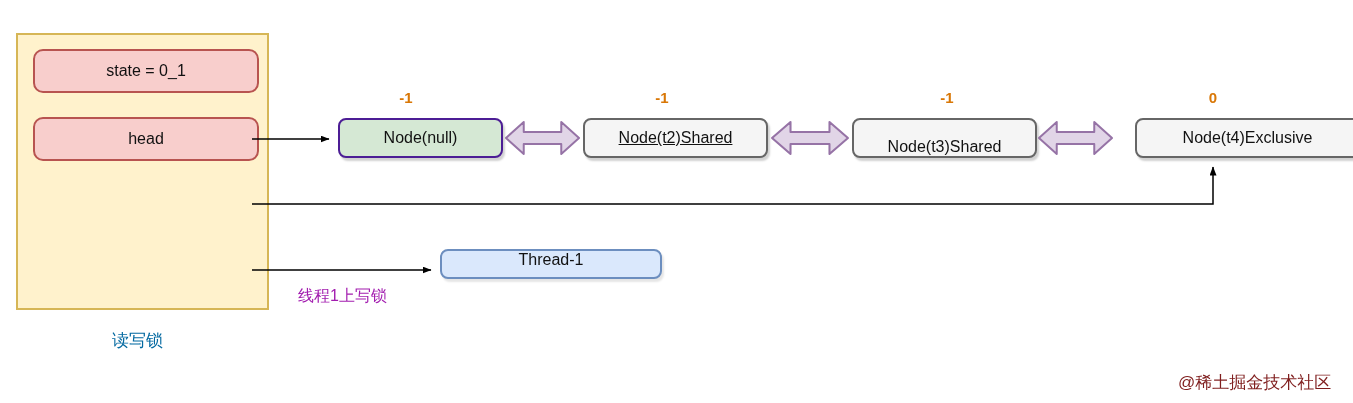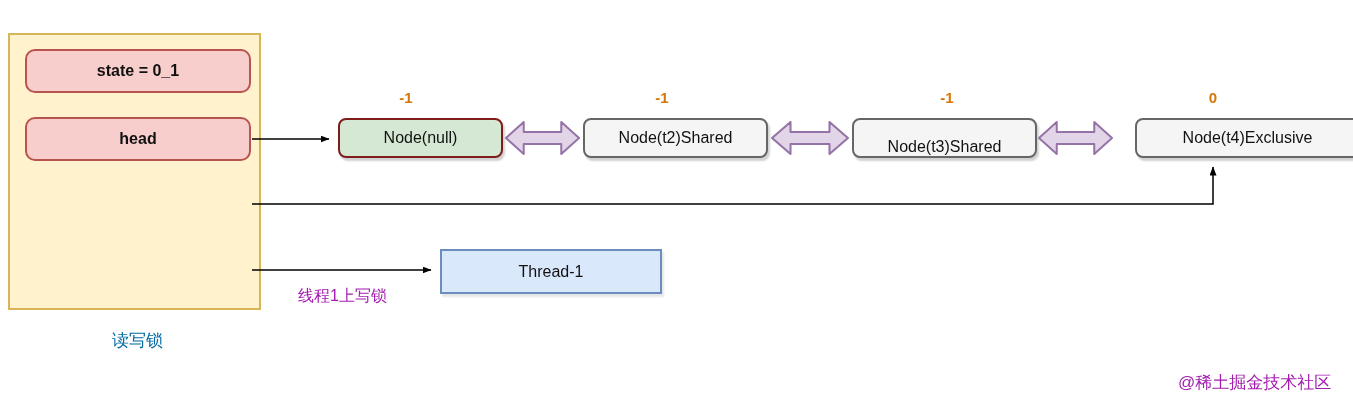--- a/index.html
+++ b/index.html
@@ -2,63 +2,63 @@
 <html><head>
 <meta charset="utf-8">
 <style>
   html,body{margin:0;padding:0;background:#ffffff;}
   .canvas{
     position:relative;width:1353px;height:403px;background:#ffffff;overflow:hidden;
     font-family:"Liberation Sans","DejaVu Sans",sans-serif;color:#1a1a1a;
   }
   
   .aqs-container{
-    position:absolute;left:8px;top:33px;width:253px;height:277px;
-    background:#FFF2CC;border:2px solid #D6B656;box-sizing:border-box;z-index:1;font-weight:bold;
+    position:absolute;left:16px;top:33px;width:253px;height:277px;
+    background:#FFF2CC;border:2px solid #D6B656;box-sizing:border-box;z-index:1;
   }
   .aqs-field{
     position:absolute;left:15px;width:226px;height:44px;box-sizing:border-box;
     background:#F8CECC;border:2px solid #B85450;border-radius:10px;
     display:flex;align-items:center;justify-content:center;
     font-size:16px;color:#111;
   }
   .f0{top:14px;} .f1{top:82px;} .f2{top:148px;} .f3{top:213px;height:42px;}
   .caption{
     position:absolute;left:11px;top:329px;width:253px;text-align:center;
     font-size:17px;color:#0369a1;z-index:1;
   }
   
   .node{
     position:absolute;top:118px;height:40px;box-sizing:border-box;border-radius:8px;
     display:flex;align-items:center;justify-content:center;font-size:16px;color:#111;
     box-shadow:2px 3px 2px rgba(0,0,0,0.18);z-index:2;
   }
-  .node-head{left:338px;width:165px;background:#D5E8D4;border:2px solid #7f1d1d;}
+  .node-head{left:338px;width:165px;background:#D5E8D4;border:2px solid #4c1d95;}
   .node-gray{background:#F5F5F5;border:2px solid #666666;}
-  .n1{left:583px;width:185px;} .n2{left:852px;width:185px;align-items:flex-end;} .n3{left:1118px;width:225px;margin-left:17px;}
+  .n1{left:583px;width:185px;text-decoration:underline;} .n2{left:852px;width:185px;align-items:flex-end;} .n3{left:1118px;width:225px;margin-left:17px;}
   .wait-status{
     position:absolute;top:90px;width:60px;height:16px;line-height:16px;text-align:center;
     font-size:15px;font-weight:bold;color:#D97706;z-index:2;
   }
   .w0{left:376px;} .w1{left:632px;} .w2{left:917px;} .w3{left:1183px;}
   
   .dbl-arrow{position:absolute;top:119px;height:38px;z-index:2;}
   .a0{left:504px;width:77px;} .a1{left:770px;width:80px;} .a2{left:1037px;width:77px;}
   
   .thread-box{
-    position:absolute;left:440px;top:249px;width:222px;height:45px;box-sizing:border-box;
-    background:#DAE8FC;border:2px solid #6C8EBF;border-radius:0;
-    display:flex;align-items:center;justify-content:center;font-size:16px;color:#111;
+    position:absolute;left:440px;top:249px;width:222px;height:30px;box-sizing:border-box;
+    background:#DAE8FC;border:2px solid #6C8EBF;border-radius:8px;
+    display:flex;align-items:flex-start;justify-content:center;font-size:16px;color:#111;
     box-shadow:2px 3px 2px rgba(0,0,0,0.10);z-index:2;
   }
   .annotation{
     position:absolute;left:298px;top:286px;font-size:16px;color:#a21caf;z-index:2;
   }
   .watermark{
-    position:absolute;left:1178px;top:371px;font-size:17px;color:#a21caf;z-index:2;
+    position:absolute;left:1178px;top:371px;font-size:17px;color:#7f1d1d;z-index:2;
   }
   .connectors{position:absolute;left:0;top:0;z-index:3;pointer-events:none;}
 </style>
 </head>
 <body>
 
 <div class="canvas">
 
   <div class="aqs-container">
     <div class="aqs-field f0">

